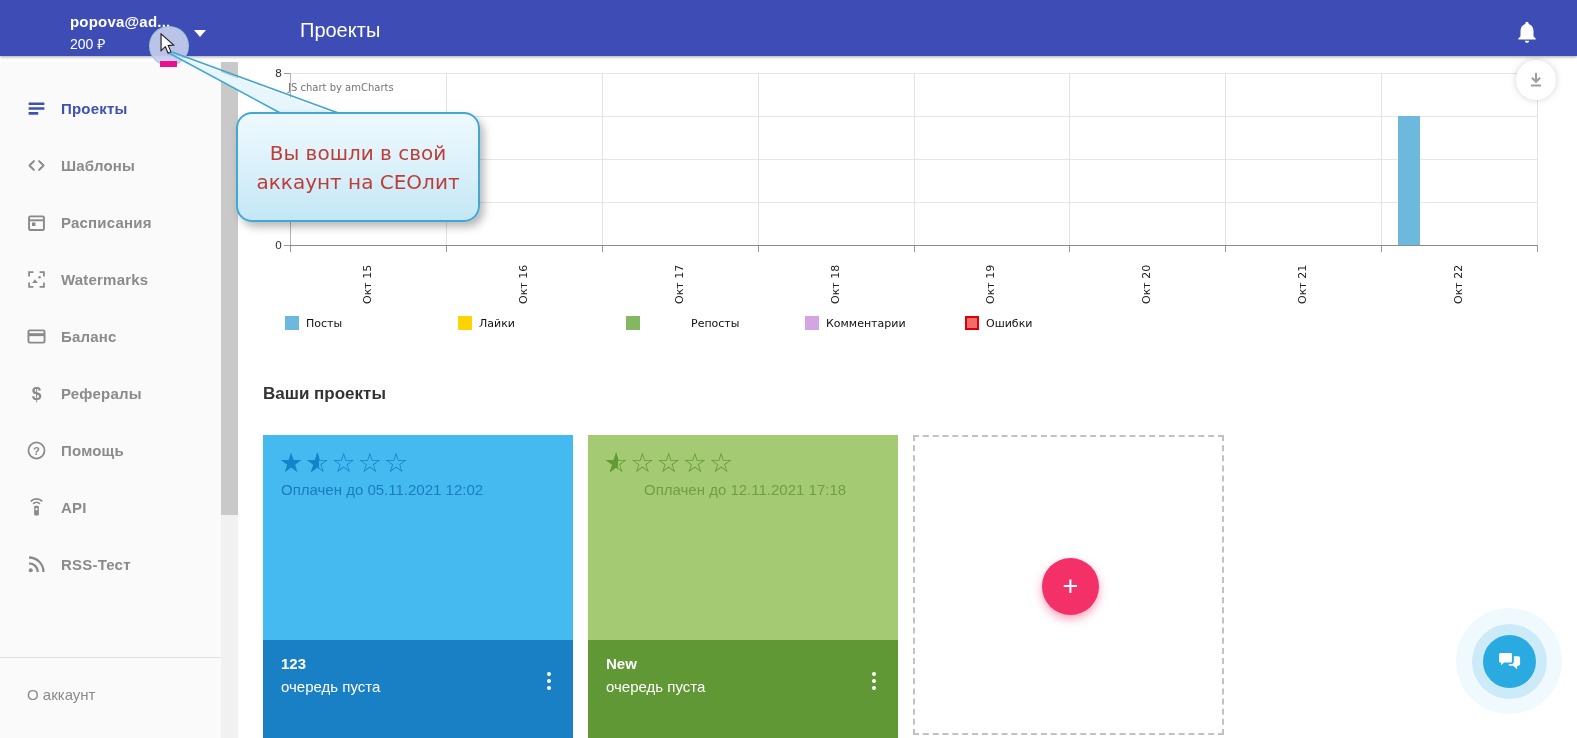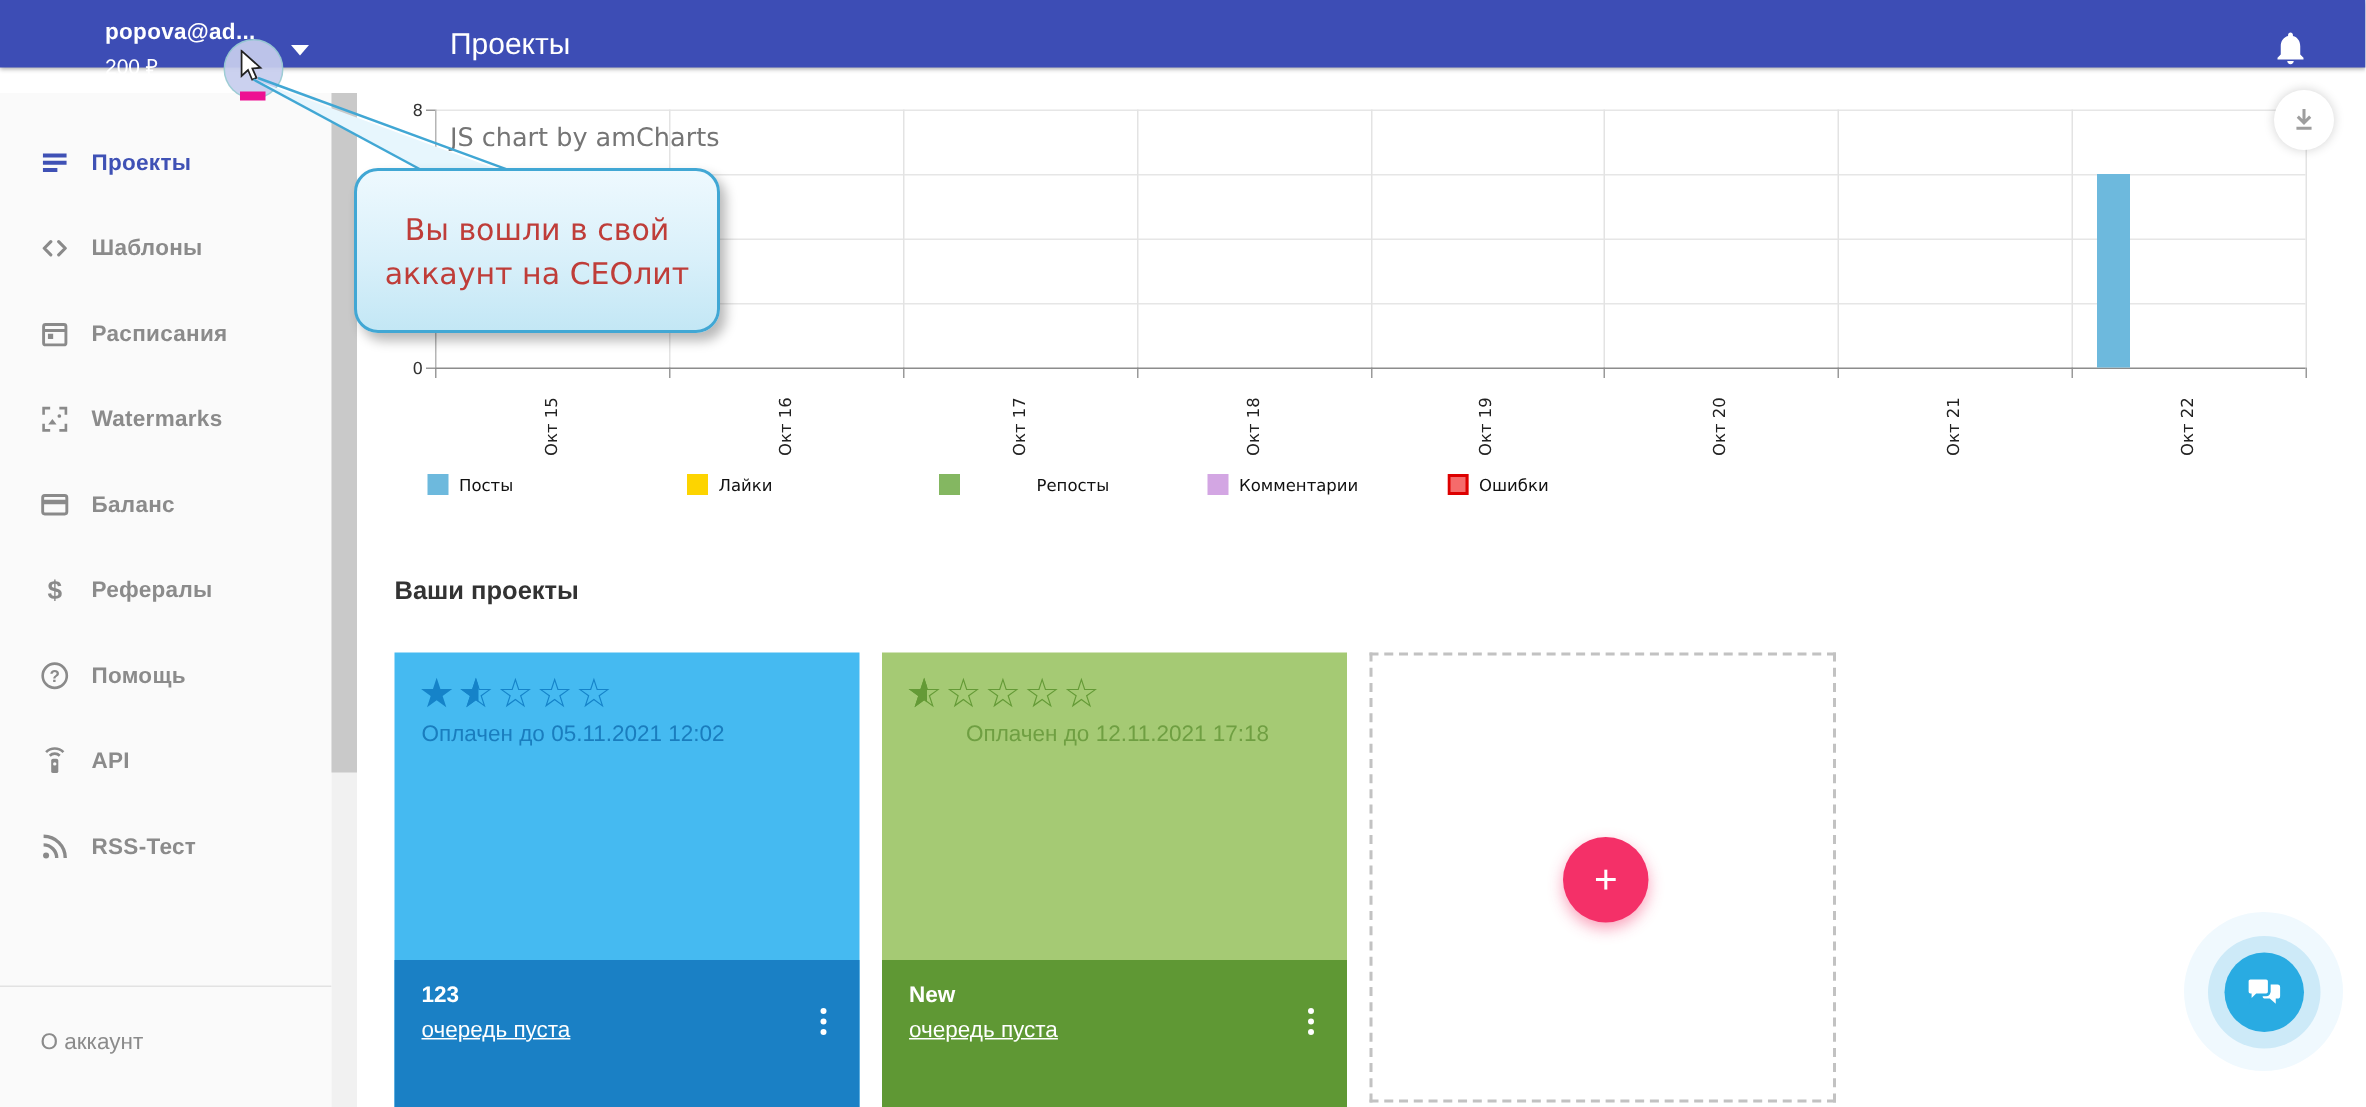--- a/index.html
+++ b/index.html
@@ -1,21 +1,21 @@
 <!DOCTYPE html>
 <html><head>
 <meta charset="utf-8">
 <style>
   * { margin:0; padding:0; box-sizing:border-box; }
   html,body { width:1577px; height:738px; overflow:hidden; background:#fff;
               font-family:"Liberation Sans", sans-serif; }
   #stage { position:absolute; inset:0; width:1577px; height:738px; overflow:hidden; background:#fff; }
 
   
-  .topbar { position:absolute; left:0; top:0; width:1577px; height:45px; background:#3d4db5;
+  .topbar { position:absolute; left:0; top:0; width:1577px; height:56px; background:#3d4db5;
             box-shadow:0 1px 3px rgba(0,0,0,.35); z-index:20; }
   .avatar { position:absolute; left:17px; top:9px; width:42px; height:42px; border-radius:50%;
             background:
               radial-gradient(circle at 52% 62%, #2e2530 0 26%, transparent 27%),
               radial-gradient(circle at 49% 34%, #c9a frame 0, #c8a894 0 10%, transparent 11%),
               radial-gradient(circle at 75% 55%, #7d4a3a 0 18%, transparent 19%),
               radial-gradient(circle at 22% 70%, #9b6a86 0 14%, transparent 15%),
               linear-gradient(180deg,#9db7d8 0%, #88a7cf 45%, #6f7f96 70%, #54525f 100%); }
   .account-text { position:absolute; left:70px; top:13px; color:#fff; cursor:default; }
   .account-email { font-size:15px; font-weight:bold; letter-spacing:.2px; }
@@ -50,22 +50,22 @@
   
   .gridline-h { position:absolute; height:0; border-top:1px solid #e6e6e6; }
   .gridline-v { position:absolute; width:0; border-left:1px solid #e3e3e3; }
   .axis-x { position:absolute; height:0; border-top:1px solid #8c8c8c; }
   .axis-y { position:absolute; width:0; border-left:1px solid #b5b5b5; }
   .tick { position:absolute; background:#9a9a9a; }
   .ytick-label { position:absolute; font-family:"DejaVu Sans", sans-serif; font-size:11px; color:#333; text-align:right; width:20px; }
   .xtick-label { position:absolute; font-family:"DejaVu Sans", sans-serif; font-size:11px; color:#222;
                  writing-mode:vertical-rl; transform:rotate(180deg); height:50px; line-height:13px; white-space:nowrap; }
   .chart-bar { position:absolute; }
-  .amcharts-brand { position:absolute; left:300px; top:82px; font-family:"DejaVu Sans", sans-serif;
-                    font-size:17px; color:#757575; cursor:pointer; }
+  .amcharts-brand { position:absolute; left:288px; top:82px; font-family:"DejaVu Sans", sans-serif;
+                    font-size:10px; color:#757575; cursor:pointer; }
   .legend-item { position:absolute; top:316px; display:flex; align-items:center; cursor:pointer; }
   .legend-swatch { width:14px; height:14px; margin-right:7px; }
   .legend-label { font-family:"DejaVu Sans", sans-serif; font-size:11px; color:#111; }
   .download-btn { position:absolute; left:1516px; top:60px; width:40px; height:40px; border-radius:50%;
                   background:#fff; box-shadow:0 0 7px rgba(0,0,0,.18); display:flex; align-items:center;
                   justify-content:center; cursor:pointer; z-index:6; }
 
   
   .login-tooltip { position:absolute; left:236px; top:112px; width:244px; height:110px; border-radius:16px;
                    border:2px solid #41a7d4; background:linear-gradient(180deg,#eef9fe 0%, #d9f0fa 55%, #c3e7f5 100%);
@@ -77,21 +77,21 @@
   
   .section-heading { position:absolute; left:263px; top:384px; font-size:17px; font-weight:bold; color:#333; }
   .proj-card { position:absolute; top:435px; width:310px; height:330px; }
   .proj-stars { position:absolute; left:16px; top:12px; font-family:"DejaVu Sans", sans-serif; font-size:27px;
                 line-height:1.2; letter-spacing:2px; cursor:pointer; }
   .star { position:relative; display:inline-block; }
   .star .half { position:absolute; left:0; top:0; width:53%; overflow:hidden; }
   .proj-paid { position:absolute; left:18px; top:46px; font-size:15px; }
   .proj-footer { position:absolute; left:0; top:205px; width:310px; height:125px; }
   .proj-title { position:absolute; left:18px; top:15px; font-size:15px; font-weight:bold; color:#fff; }
-  .proj-queue { position:absolute; left:18px; top:38px; font-size:15px; color:#fff; text-decoration:underline; cursor:pointer; }
+  .proj-queue { position:absolute; left:18px; top:38px; font-size:15px; color:#fff; cursor:pointer; }
   .kebab { position:absolute; right:18px; top:26px; display:flex; flex-direction:column; align-items:center; cursor:pointer; padding:4px; }
   .kebab span { width:4px; height:4px; border-radius:50%; background:#fff; margin:1.7px 0; }
   .add-card { position:absolute; left:913px; top:435px; width:311px; height:300px; border:2px dashed #c2c2c2;
               background:#fff; cursor:pointer; }
   .add-fab { position:absolute; left:127px; top:121px; width:57px; height:57px; border-radius:50%; background:#f43068;
              color:#fff; font-size:27px; font-weight:300; display:flex; align-items:center; justify-content:center;
              box-shadow:0 4px 10px rgba(244,48,104,.45); cursor:pointer; }
 
   
   .chat-outer { position:absolute; left:1456px; top:608px; width:106px; height:106px; border-radius:50%;

